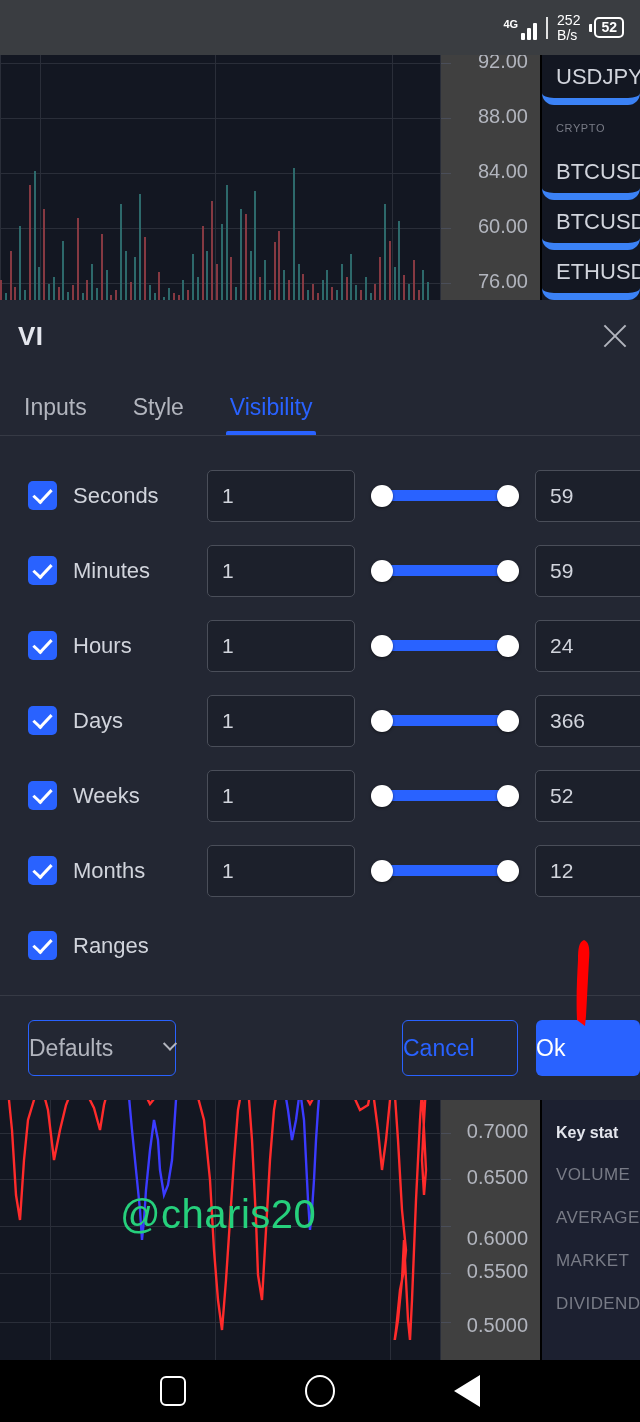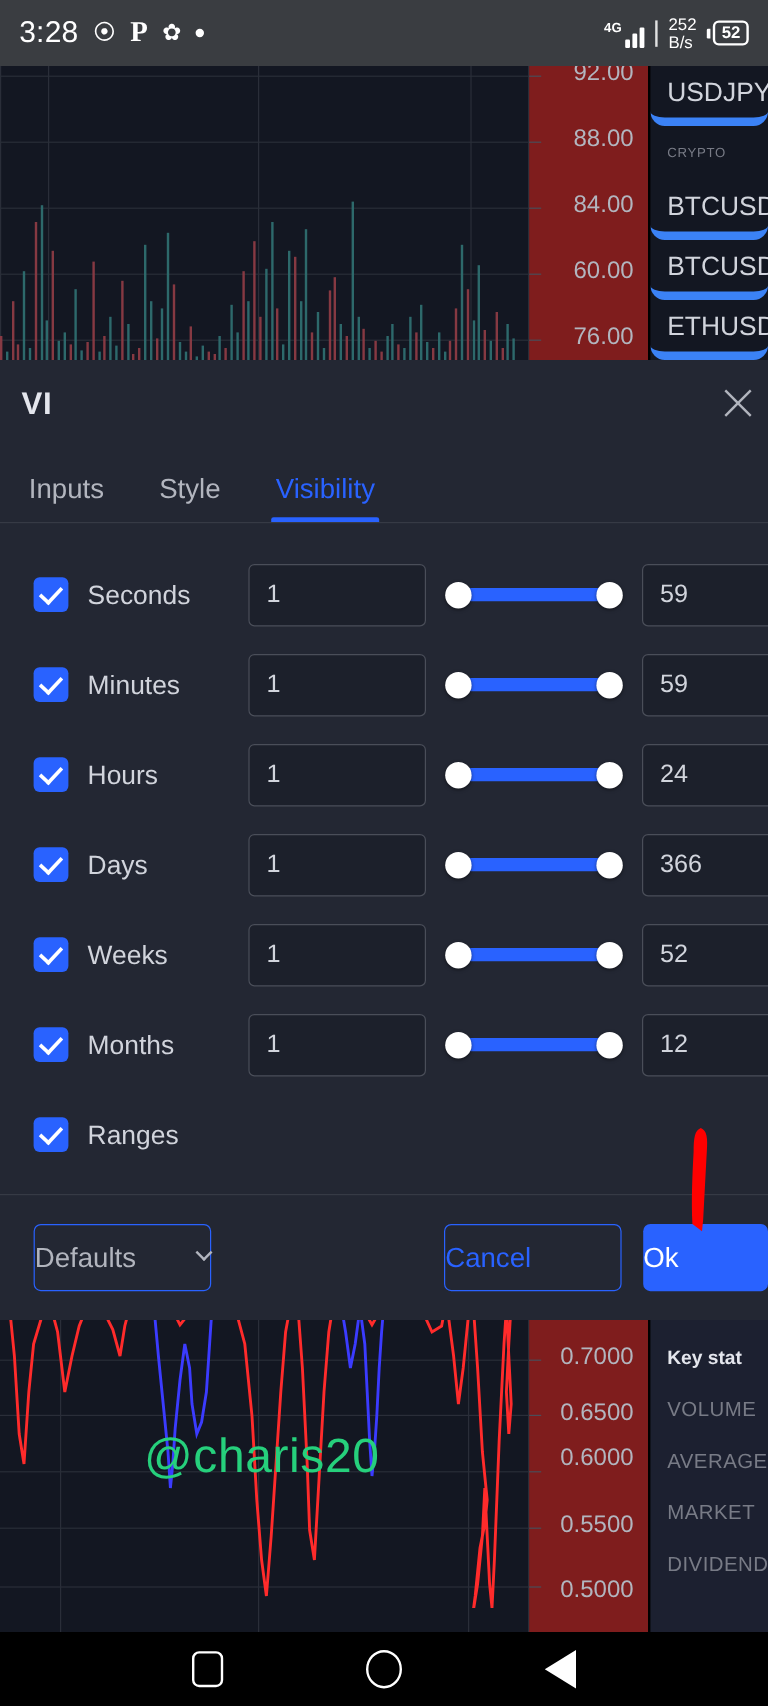--- a/index.html
+++ b/index.html
@@ -33,21 +33,21 @@
   .batt { display:flex; align-items:center; gap:2px; }
   .batt-tip { width:3px; height:8px; background:#fff; border-radius:1px 0 0 1px; }
   .batt-body { border:2px solid #fff; border-radius:5px; padding:1px 5px; font-size:14px; font-weight:700; line-height:15px; }
 
   
   .topchart { position:absolute; top:55px; left:0; width:640px; height:245px; background:#131722; overflow:hidden; }
   .grid-v { position:absolute; top:0; bottom:0; width:1px; background:#2a2e39; }
   .grid-h { position:absolute; left:0; right:0; height:1px; background:#2a2e39; }
   .vol { position:absolute; bottom:0; left:0; width:440px; height:140px; }
   .vol span { position:absolute; bottom:0; width:2px; }
-  .price-axis { position:absolute; top:0; right:100px; width:100px; height:100%; background:#7f1d1d; border-left:1px solid #2a2e39; }
+  .price-axis { position:absolute; top:0; right:100px; width:100px; height:100%; background:#404040; border-left:1px solid #2a2e39; }
   .price-axis .tick { position:absolute; right:12px; color:#b2b5be; font-size:20px; }
   .price-axis .tickline { position:absolute; left:0; width:10px; height:1px; background:#4a4e59; }
   .watchlist { position:absolute; top:0; right:0; width:100px; height:100%; background:#131722; border-left:2px solid #000; }
   .wl-row { height:50px; display:flex; align-items:center; padding-left:14px; border-bottom:7px solid #3b82f6; color:#d1d4dc; font-size:22px; white-space:nowrap;border-radius:12px; }
   .wl-head { height:45px; display:flex; align-items:center; padding-left:14px; color:#787b86; font-size:11px; letter-spacing:.6px; }
 
   
   .dialog {
     position:absolute; top:300px; left:0; width:640px; height:800px;
     background:#232733; color:#d1d4dc; display:flex; flex-direction:column;
@@ -83,21 +83,21 @@
   .slider { width:148px; height:52px; display:flex; align-items:center; margin:0 16px; flex:0 0 auto; position:relative; cursor:pointer; }
   .strack { position:absolute; left:8px; right:8px; height:11px; background:#2962ff; border-radius:6px; }
   .sthumb { position:absolute; width:22px; height:22px; border-radius:50%; background:#fff; top:50%; transform:translateY(-50%); box-shadow:0 1px 3px rgba(0,0,0,.5); }
   .sthumb.lo { left:0; }
   .sthumb.hi { right:0; }
 
   .dlg-foot { height:105px; border-top:1px solid #363a45; display:flex; align-items:center; padding:0 28px; }
   .btn { border-radius:6px; font-size:23px; display:flex; align-items:center; justify-content:space-between; cursor:pointer; }
   .btn-defaults { width:148px; height:56px; border:1px solid #2962ff; color:#b2b5be; gap:14px; background:transparent; }
   .chev { width:10px; height:10px; border:solid #b2b5be; border-width:0 2px 2px 0; transform:rotate(45deg) translate(-3px,-3px); }
-  .btn-cancel { width:148px; height:56px; border:1px solid #2962ff; color:#2962ff; background:transparent; margin-left:auto; }
+  .btn-cancel { width:116px; height:56px; border:1px solid #2962ff; color:#2962ff; background:transparent; margin-left:auto; }
   .btn-ok { width:104px; height:56px; background:#2962ff; color:#fff; margin-left:18px; margin-right:-28px; }
 
   .arrow { position:absolute; left:570px; top:938px; width:26px; height:90px; z-index:12; pointer-events:none; }
 
   
   .botchart { position:absolute; top:1100px; left:0; width:640px; height:260px; background:#131722; overflow:hidden; }
   .watermark { position:absolute; left:120px; top:92px; font-size:40px; color:#26d07c; font-weight:400; letter-spacing:.5px; }
   .keystats { position:absolute; top:0; right:0; width:100px; height:100%; background:#1c2030; border-left:2px solid #000; padding:24px 0 0 14px; }
   .ks-title { font-size:16px; font-weight:700; color:#e4e6ed; white-space:nowrap; }
   .ks-item { font-size:17px; color:#787b86; margin-top:23px; white-space:nowrap; letter-spacing:.4px; }
@@ -107,27 +107,20 @@
   .nav-sq { width:26px; height:30px; border:2.5px solid #fff; border-radius:6px; cursor:pointer; }
   .nav-ci { width:30px; height:32px; border:2.5px solid #fff; border-radius:50%; cursor:pointer; }
   .nav-tr { width:0; height:0; border-top:16px solid transparent; border-bottom:16px solid transparent; border-right:26px solid #fff; cursor:pointer; }
 </style>
 </head>
 <body>
 
 <div class="screen">
 
   <div class="statusbar">
-    <div class="sb-left">
-      <span class="sb-time">3:28</span>
-      <span class="sb-ico">⦿</span>
-      <span class="sb-p">P</span>
-      <span class="sb-ico">✿</span>
-      <span class="sb-dot"></span>
-    </div>
     <div class="sb-right">
       <div class="sigwrap">
         <span class="gen">4G</span>
         <span class="sig">
             <i></i>
             <i></i>
             <i></i>
           </span>
       </div>
       <span class="divider-v"></span>
@@ -382,21 +375,21 @@
     </svg>
 
     <div class="watermark">@charis20</div>
 
     <div class="price-axis" id="botaxis">
         <div class="tickline" style="top: 33px;"></div>
         <div class="tick" style="top: 20px;">0.7000</div>
         <div class="tickline" style="top: 79px;"></div>
         <div class="tick" style="top: 66px;">0.6500</div>
         <div class="tickline" style="top: 126px;"></div>
-        <div class="tick" style="top: 104px; margin-left: 40px;">0.6000</div>
+        <div class="tick" style="top: 127px; margin-left: 40px;">0.6000</div>
         <div class="tickline" style="top: 173px;"></div>
         <div class="tick" style="top: 160px;">0.5500</div>
         <div class="tickline" style="top: 222px;"></div>
         <div class="tick" style="top: 214px;">0.5000</div>
       </div>
 
     <div class="keystats">
       <div class="ks-title">Key stat</div>
       <div id="ksitems">
           <div class="ks-item">VOLUME</div>

